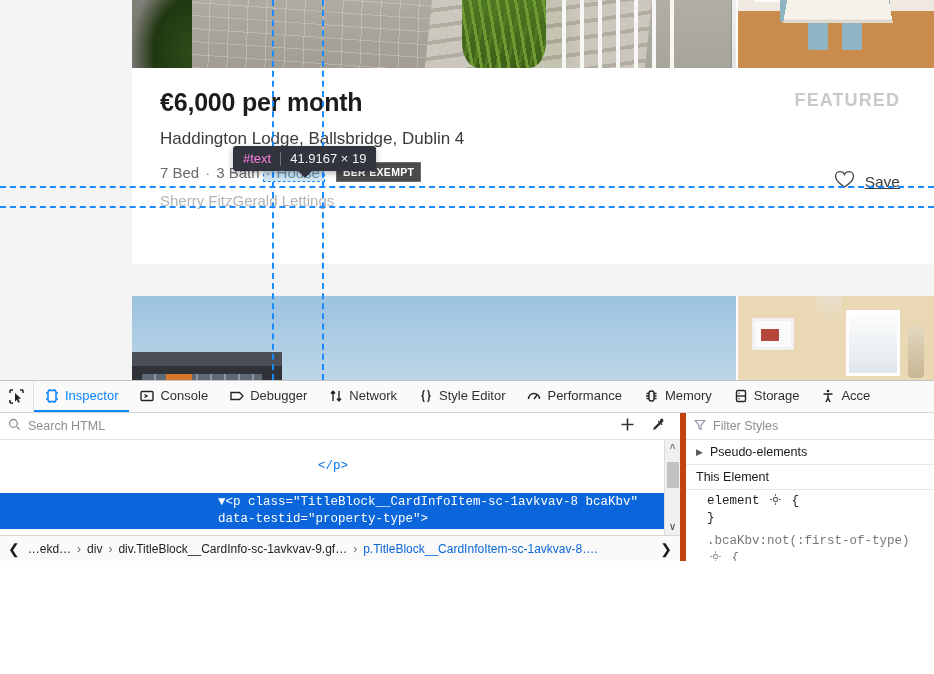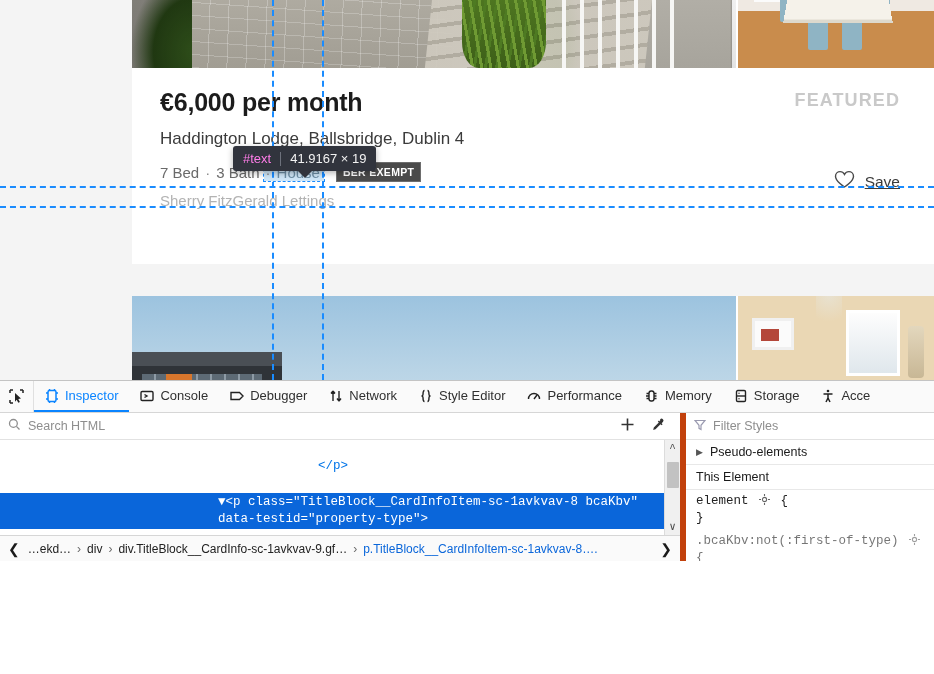--- a/index.html
+++ b/index.html
@@ -265,21 +265,21 @@
   .crumb-sep { color: #6a6a6a; }
 
   .rules { flex: 1; overflow: hidden; background: #fff; }
   .rule-row {
     padding: 5px 10px; font-size: 12.5px; border-bottom: 1px solid #e8e8e8;
     display: flex; align-items: center; gap: 7px; color: #1a1a1a;
   }
   .rule-row.pseudo-row { color: #1a1a1a; }
   .rule-row .tri { font-size: 9px; color: #555; }
   .rule-code {
-    padding: 3px 10px; font-family: "Liberation Mono", monospace; font-size: 12.5px; color: #222;
+    padding: 3px 21px; font-family: "Liberation Mono", monospace; font-size: 12.5px; color: #222;
     line-height: 17px;
   }
   .rule-code .sel-name { color: #222; }
   .rule-code .muted { color: #222; }
 </style>
 </head>
 <body>
 
 <div id="root">
 

